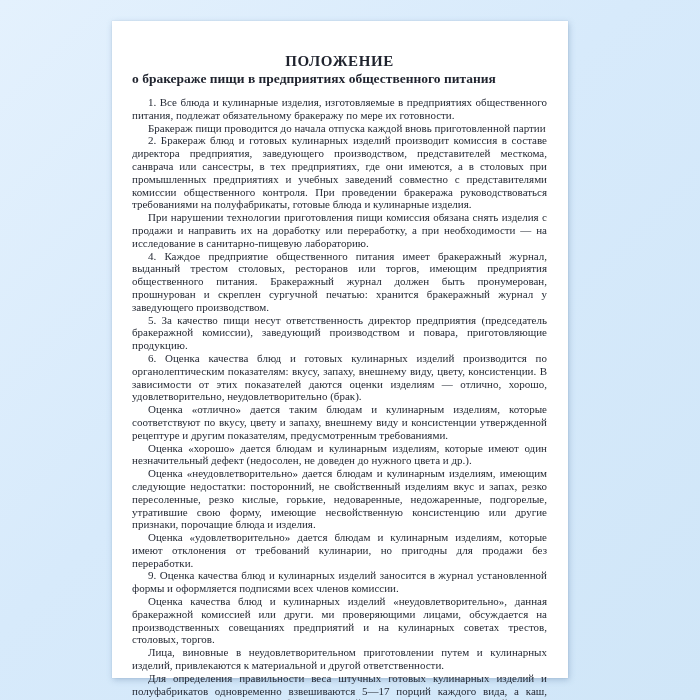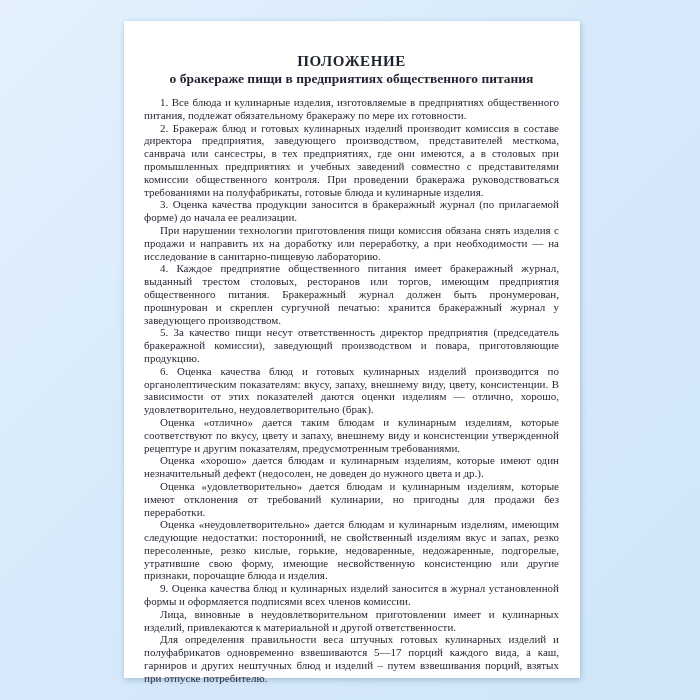--- a/index.html
+++ b/index.html
@@ -8,21 +8,21 @@
     width: 700px;
     height: 700px;
     overflow: hidden;
   }
   body {
     background: linear-gradient(135deg, #e4f1fd 0%, #d7eafb 45%, #d0e6f8 100%);
     font-family: "Liberation Serif", serif;
   }
   .paper {
     position: absolute;
-    left: 124px;
+    left: 112px;
     top: 21px;
     width: 456px;
     height: 657px;
     background: #ffffff;
     box-shadow: 1px 2px 6px rgba(110, 145, 180, 0.45), 0 0 1px rgba(120,150,180,0.4);
     box-sizing: border-box;
     padding: 32px 21px 0 20px;
     color: #262b36;
   }
   .title {
@@ -31,21 +31,21 @@
     font-weight: bold;
     text-align: center;
     letter-spacing: 0.6px;
     line-height: 17px;
     color: #1f232e;
   }
   .subtitle {
     margin: 1px 0 9px 0;
     font-size: 13.5px;
     font-weight: bold;
-    text-align: center;
+    text-align: left;
     line-height: 16px;
     color: #1f232e;
   }
   .doc-body p {
     margin: 0;
     font-size: 11px;
     line-height: 12.8px;
     text-align: justify;
     text-indent: 16px;
     color: #262b36;
@@ -73,32 +73,33 @@
 </head>
 <body>
 
 <div class="scene">
   <div class="paper">
     <h1 class="title">ПОЛОЖЕНИЕ</h1>
     <h2 class="subtitle">о бракераже пищи в предприятиях общественного питания</h2>
 
     <div class="doc-body">
       <p>1. Все блюда и кулинарные изделия, изготовляемые в предприятиях общественного питания, подлежат обязательному бракеражу по мере их готовности.</p>
+      <p>Бракераж пищи проводится до начала отпуска каждой вновь приготовленной партии</p>
       <p>2. Бракераж блюд и готовых кулинарных изделий производит комиссия в составе директора предприятия, заведующего производством, представителей месткома, санврача или сансестры, в тех предприятиях, где они имеются, а в столовых при промышленных предприятиях и учебных заведений совместно с представителями комиссии общественного контроля. При проведении бракеража руководствоваться требованиями на полуфабрикаты, готовые блюда и кулинарные изделия.</p>
-      <p>3. Оценка качества продукции заносится в бракеражный журнал (по прилагаемой форме) до начала ее реализации.</p>
       <p>При нарушении технологии приготовления пищи комиссия обязана снять изделия с продажи и направить их на доработку или переработку, а при необходимости — на исследование в санитарно-пищевую лабораторию.</p>
       <p>4. Каждое предприятие общественного питания имеет бракеражный журнал, выданный трестом столовых, ресторанов или торгов, имеющим предприятия общественного питания. Бракеражный журнал должен быть пронумерован, прошнурован и скреплен сургучной печатью: хранится бракеражный журнал у заведующего производством.</p>
       <p>5. За качество пищи несут ответственность директор предприятия (председатель бракеражной комиссии), заведующий производством и повара, приготовляющие продукцию.</p>
       <p>6. Оценка качества блюд и готовых кулинарных изделий производится по органолептическим показателям: вкусу, запаху, внешнему виду, цвету, консистенции. В зависимости от этих показателей даются оценки изделиям — отлично, хорошо, удовлетворительно, неудовлетворительно (брак).</p>
       <p>Оценка «отлично» дается таким блюдам и кулинарным изделиям, которые соответствуют по вкусу, цвету и запаху, внешнему виду и консистенции утвержденной рецептуре и другим показателям, предусмотренным требованиями.</p>
       <p>Оценка «хорошо» дается блюдам и кулинарным изделиям, которые имеют один незначительный дефект (недосолен, не доведен до нужного цвета и др.).</p>
+      <p>Оценка «неудовлетворительно» дается блюдам и кулинарным изделиям, имеющим следующие недостатки: посторонний, не свойственный изделиям вкус и запах, резко пересоленные, резко кислые, горькие, недоваренные, недожаренные, подгорелые, утратившие свою форму, имеющие несвойственную консистенцию или другие признаки, порочащие блюда и изделия.</p>
       <p>Оценка «удовлетворительно» дается блюдам и кулинарным изделиям, которые имеют отклонения от требований кулинарии, но пригодны для продажи без переработки.</p>
-      <p>Оценка «неудовлетворительно» дается блюдам и кулинарным изделиям, имеющим следующие недостатки: посторонний, не свойственный изделиям вкус и запах, резко пересоленные, резко кислые, горькие, недоваренные, недожаренные, подгорелые, утратившие свою форму, имеющие несвойственную консистенцию или другие признаки, порочащие блюда и изделия.</p>
       <p>9. Оценка качества блюд и кулинарных изделий заносится в журнал установленной формы и оформляется подписями всех членов комиссии.</p>
-      <p>Лица, виновные в неудовлетворительном приготовлении имеет и кулинарных изделий, привлекаются к материальной и другой ответственности.</p>
+      <p>Оценка качества блюд и кулинарных изделий «неудовлетворительно», данная бракеражной комиссией или други. ми проверяющими лицами, обсуждается на производственных совещаниях предприятий и на кулинарных советах трестов, столовых, торгов.</p>
+      <p>Лица, виновные в неудовлетворительном приготовлении путем и кулинарных изделий, привлекаются к материальной и другой ответственности.</p>
       <p>Для определения правильности веса штучных готовых кулинарных изделий и полуфабрикатов одновременно взвешиваются 5—17 порций каждого вида, а каш, гарниров и других нештучных блюд и изделий – путем взвешивания порций, взятых при отпуске потребителю.</p>
     </div>
 
     <div class="commission">
       <span class="commission-label">Заведующий комиссия:</span>
       <div class="commission-members">
         <div>Директор переработку</div>
         <div>Заведующий производством</div>
 
       </div>

